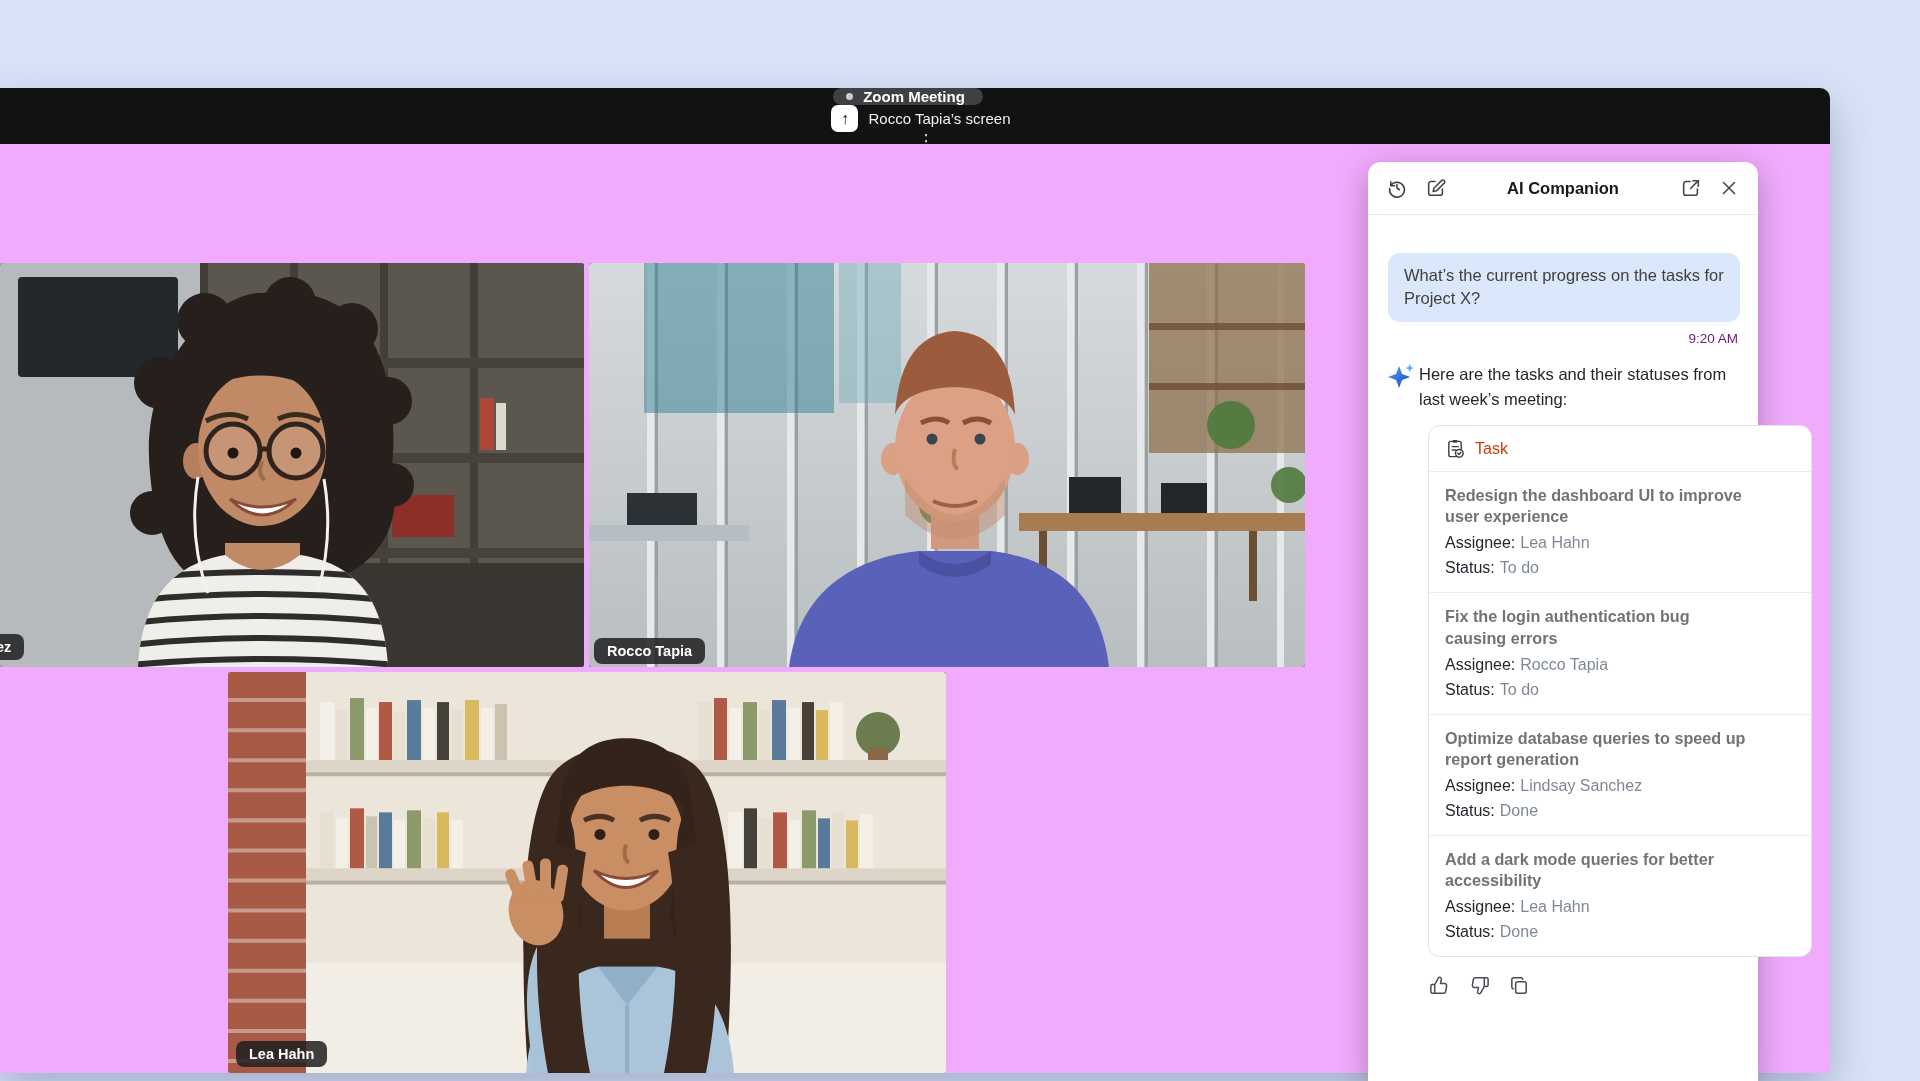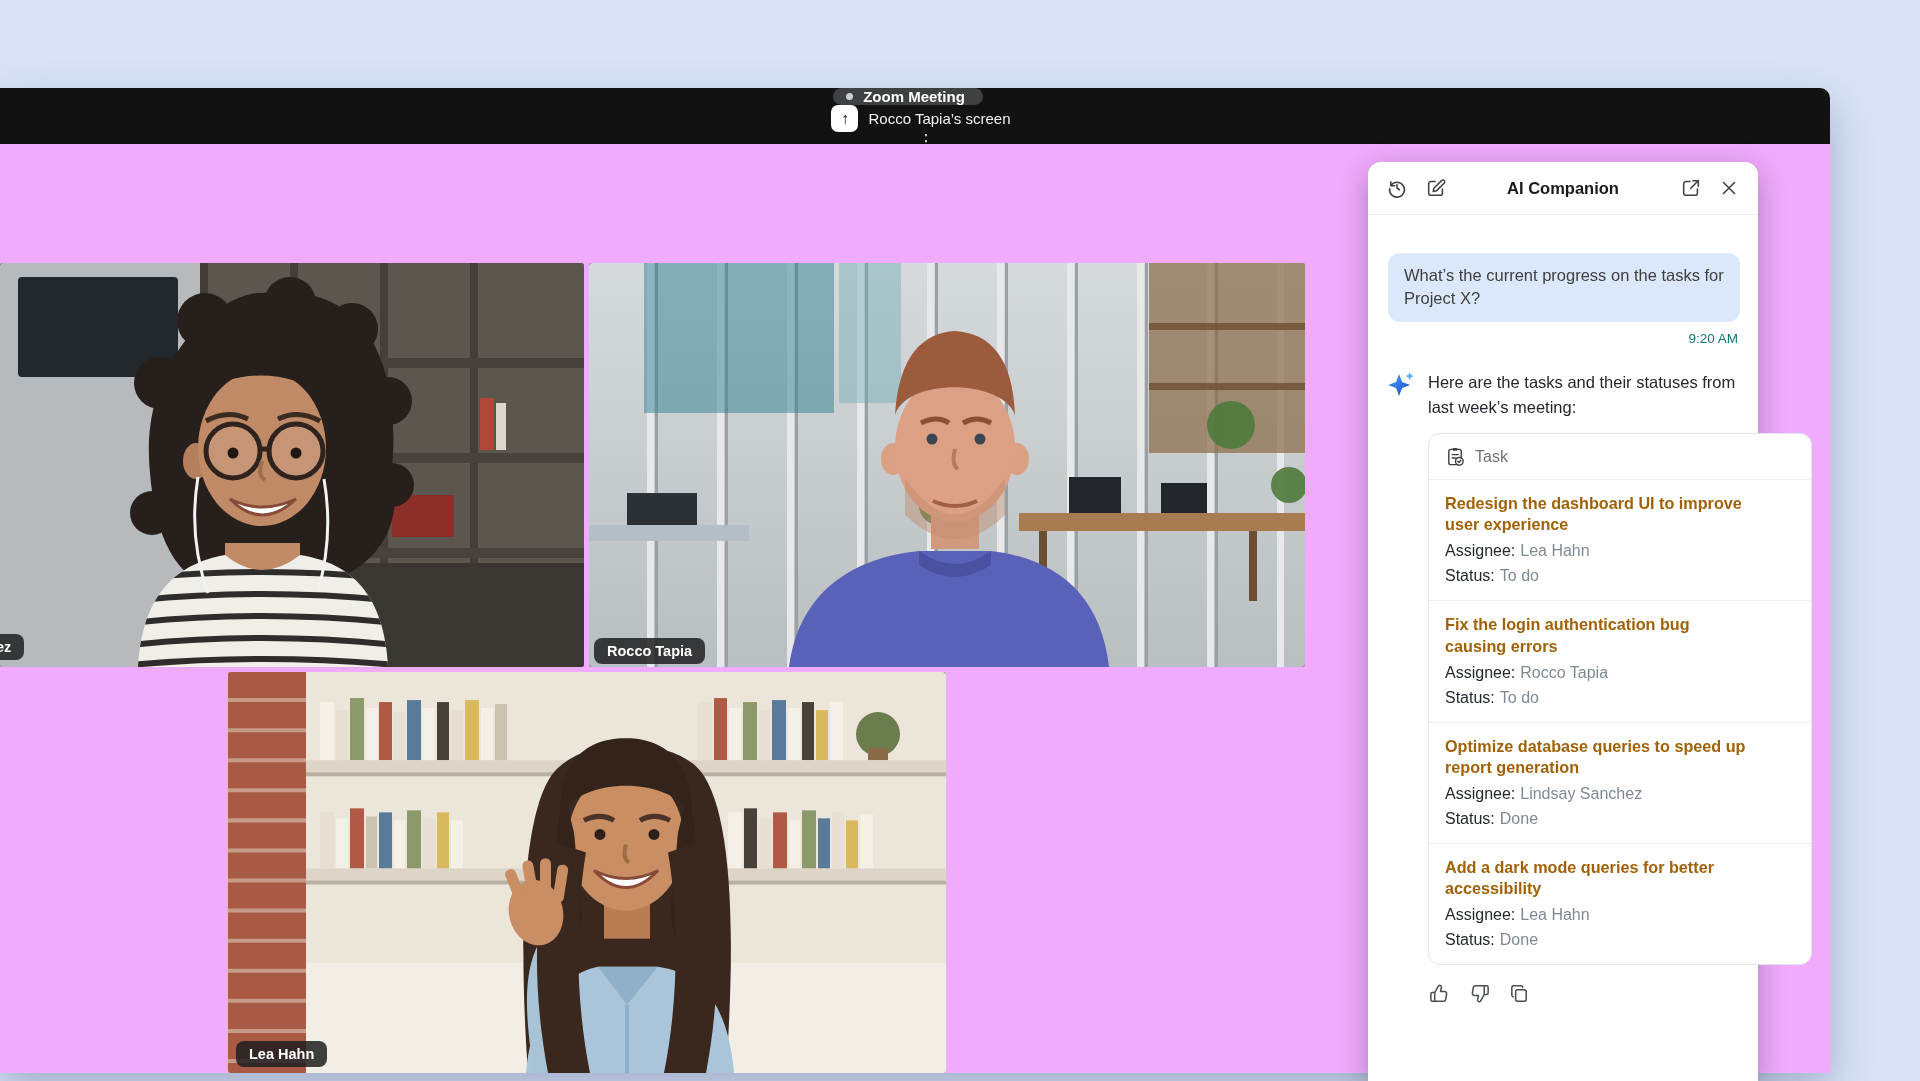--- a/index.html
+++ b/index.html
@@ -69,36 +69,36 @@
     position:absolute;left:0;right:0;text-align:center;
     font-size:16.5px;font-weight:700;color:#17191c;pointer-events:none;
   }
   .hdr-right{margin-left:auto;display:flex;align-items:center;gap:16px;}
   .panel-body{padding:38px 18px 0 20px;}
   .msg-row{display:flex;justify-content:flex-end;}
   .bubble{
     width:384px;box-sizing:border-box;background:#dbe7fa;border-radius:12px;
     padding:11px 16px;font-size:16.5px;line-height:1.42;color:#404040;
   }
-  .timestamp{text-align:right;margin:9px 2px 0 0;font-size:13.5px;color:#0f766e;}
-  .ai-row{display:flex;gap:13px;margin-top:24px;}
+  .timestamp{text-align:right;margin:9px 2px 0 0;font-size:13.5px;color:#701a75;}
+  .ai-row{display:flex;gap:4px;margin-top:16px;}
   .sparkle{width:27px;height:27px;flex:none;margin-top:1px;}
   .intro{font-size:16.5px;line-height:1.5;color:#23272d;max-width:362px;margin:0;}
   .task-card{
     margin:14px 0 0 40px;width:384px;box-sizing:border-box;
     border:1px solid #e3e4e7;border-radius:12px;background:#fff;
   }
   .card-header{
     display:flex;align-items:center;gap:9px;padding:12px 16px;
-    border-bottom:1px solid #eeeef1;font-size:16px;color:#737373;
+    border-bottom:1px solid #eeeef1;font-size:16px;color:#c2410c;
   }
   .card-header svg{width:21px;height:21px;}
   .task{padding:13px 16px 15px;border-bottom:1px solid #eeeef1;}
   .task:last-child{border-bottom:none;}
-  .task-title{font-weight:700;font-size:16.2px;line-height:1.3;color:#a16207;max-width:308px;}
+  .task-title{font-weight:700;font-size:16.2px;line-height:1.3;color:#737373;max-width:308px;}
   .task-line{margin-top:7px;font-size:16px;color:#23282e;}
   .task-line .val{color:#7f8994;margin-left:5px;}
   .feedback{display:flex;gap:17px;margin:17px 0 0 40px;}
   .fb-btn{width:23px;height:23px;cursor:pointer;}
   .fb-btn svg{width:23px;height:23px;}
 </style>
 </head>
 <body>
 
 <div>

